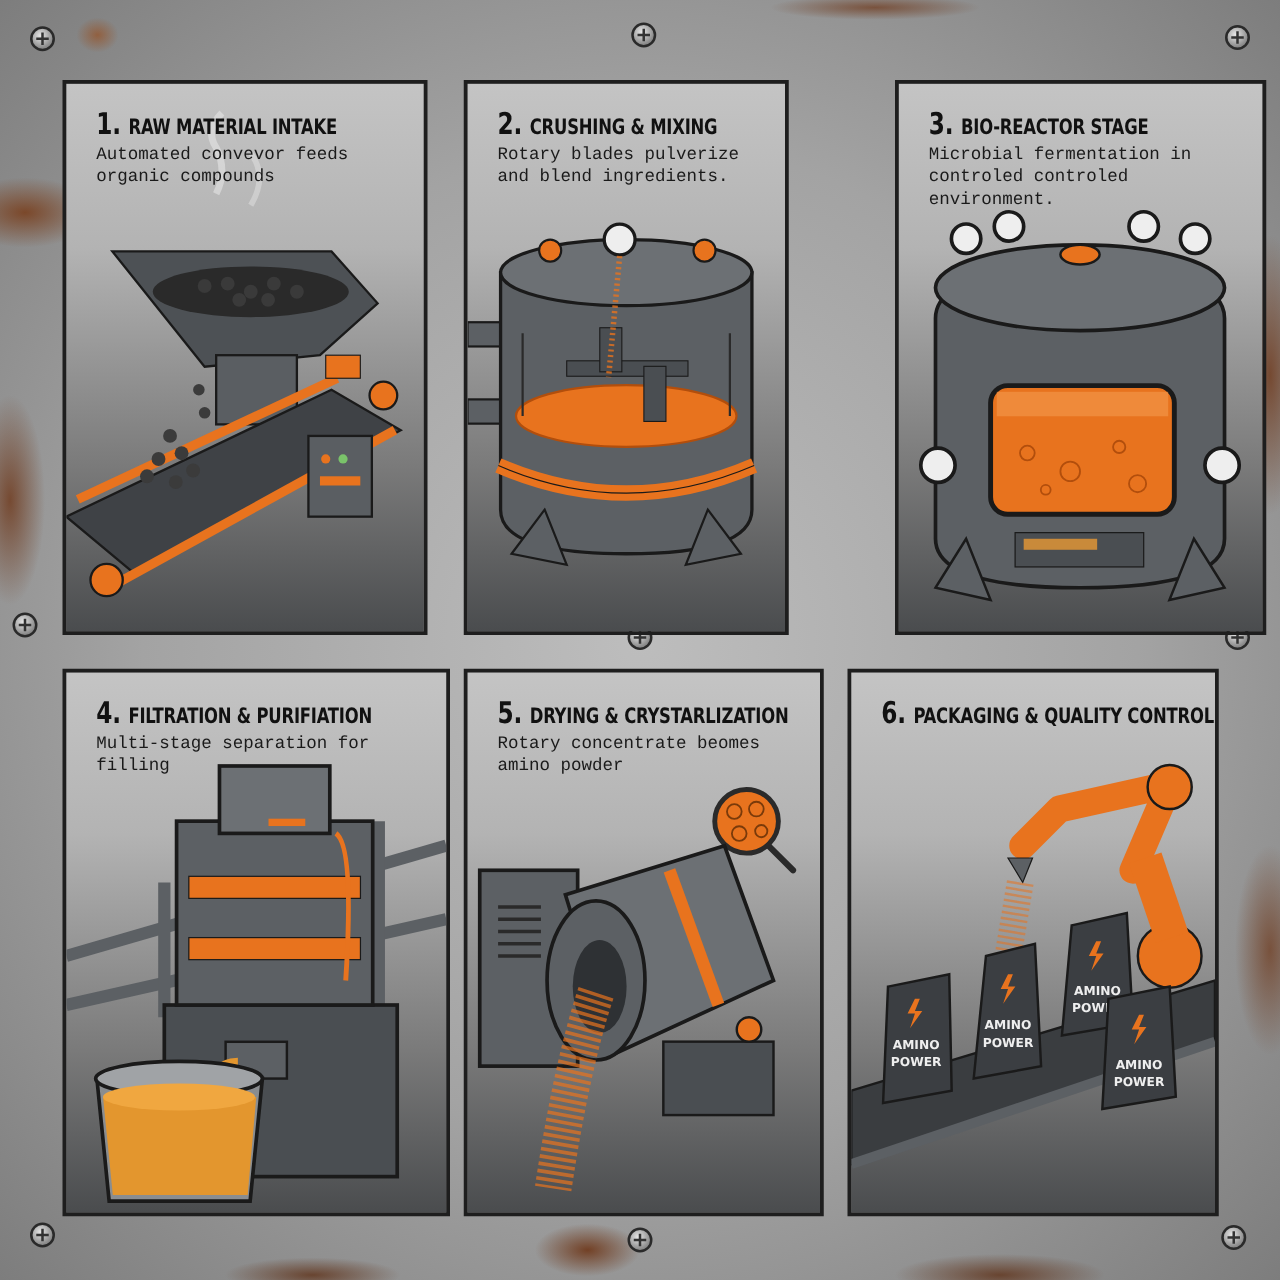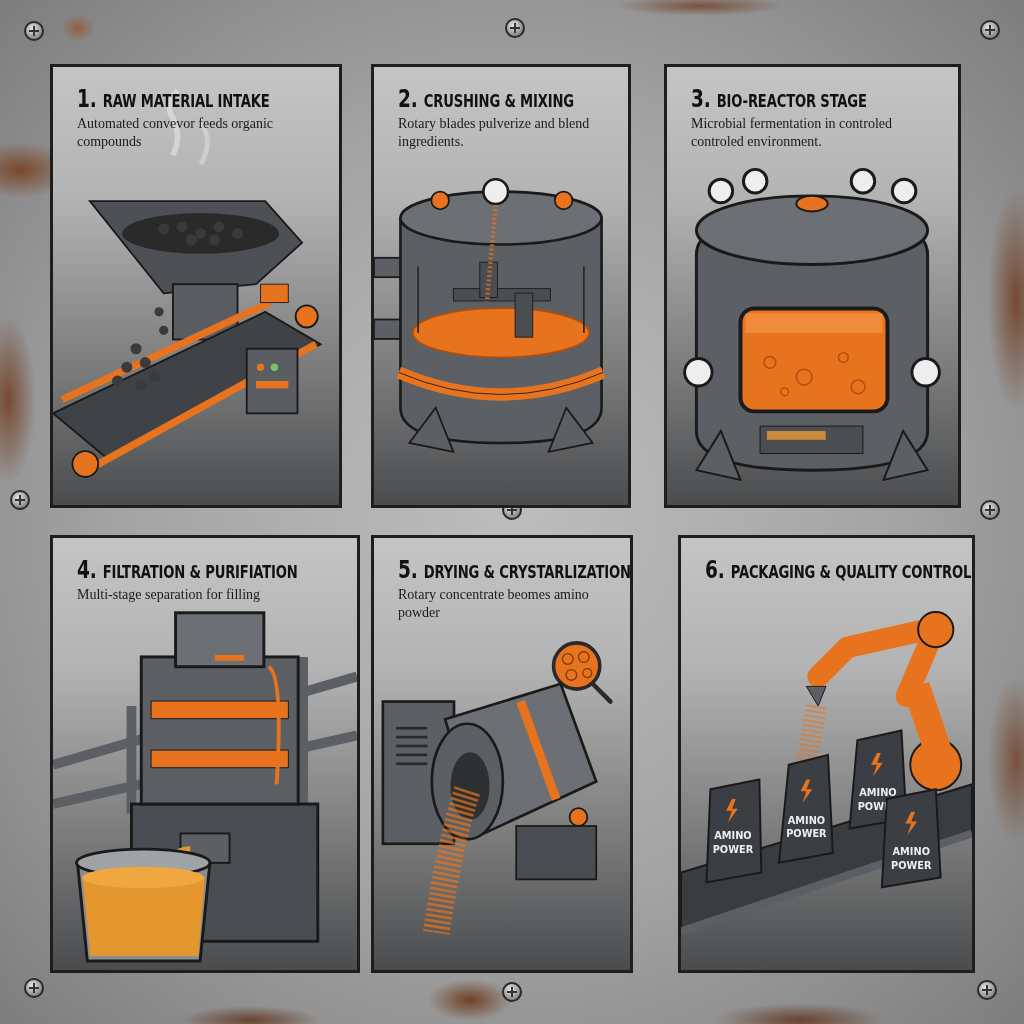--- a/index.html
+++ b/index.html
@@ -35,21 +35,21 @@
     overflow:hidden;
   }
   .panel .head { position:absolute; left:24px; top:18px; right:10px; z-index:2; }
   .title {
     font-family:"DejaVu Sans Condensed","DejaVu Sans",sans-serif;
     font-weight:bold; color:#111; font-size:17px; letter-spacing:-0.2px;
     white-space:nowrap; transform:scaleX(0.86); transform-origin:left center;
   }
   .title .num { font-size:24px; margin-right:2px; }
   .desc {
-    font-family:Liberation Serif, serif; color:#1a1a1a; font-size:14px;
+    font-family:Liberation Mono, monospace; color:#1a1a1a; font-size:14px;
     line-height:18px; margin-top:2px; max-width:250px;
   }
   .art { position:absolute; left:0; top:0; width:100%; height:100%; }
 </style>
 </head>
 <body>
 
 <div class="screw" style="left:24px;top:21px"></div>
 <div class="screw" style="left:505px;top:18px"></div>
 <div class="screw" style="left:980px;top:20px"></div>
@@ -122,21 +122,21 @@
     <path d="M138 130 L128 240" stroke="#e8731e" stroke-width="5" stroke-dasharray="2 3" opacity=".8"></path>
     <polygon points="40,400 70,360 90,410" fill="#5c6064" stroke="#1a1a1a" stroke-width="2"></polygon>
     <polygon points="248,400 218,360 198,410" fill="#5c6064" stroke="#1a1a1a" stroke-width="2"></polygon>
   </svg>
   <div class="head">
     <div class="title"><span class="num">2.</span> <span>CRUSHING &amp; MIXING</span></div>
     <div class="desc">Rotary blades pulverize and blend ingredients.</div>
   </div>
 </div>
 
-<div class="panel" style="left:664px;top:64px;width:297px;height:444px">
+<div class="panel" style="left:716px;top:64px;width:297px;height:444px">
   <svg class="art" viewBox="0 0 297 444">
     <path d="M30 190 Q30 150 148 145 Q266 150 266 190 L266 370 Q266 410 148 410 Q30 410 30 370 Z" fill="#5c6064" stroke="#1a1a1a" stroke-width="3"></path>
     <ellipse cx="148" cy="165" rx="118" ry="35" fill="#6c7074" stroke="#1a1a1a" stroke-width="3"></ellipse>
     <ellipse cx="148" cy="138" rx="16" ry="8" fill="#e8731e" stroke="#1a1a1a" stroke-width="2"></ellipse>
     <circle cx="55" cy="125" r="12" fill="#eee" stroke="#1a1a1a" stroke-width="3"></circle>
     <circle cx="90" cy="115" r="12" fill="#eee" stroke="#1a1a1a" stroke-width="3"></circle>
     <circle cx="200" cy="115" r="12" fill="#eee" stroke="#1a1a1a" stroke-width="3"></circle>
     <circle cx="242" cy="125" r="12" fill="#eee" stroke="#1a1a1a" stroke-width="3"></circle>
     <rect x="75" y="245" width="150" height="105" rx="14" fill="#e8731e" stroke="#1a1a1a" stroke-width="4"></rect>
     <rect x="80" y="250" width="140" height="20" fill="#f39a4c" opacity=".6"></rect>
@@ -179,21 +179,21 @@
     <ellipse cx="92" cy="330" rx="68" ry="14" fill="#a0a3a6" stroke="#1a1a1a" stroke-width="3"></ellipse>
     <path d="M30 345 L155 345 L148 425 L38 425 Z" fill="#e3962e"></path>
     <ellipse cx="92" cy="345" rx="62" ry="11" fill="#f0a740"></ellipse>
   </svg>
   <div class="head">
     <div class="title"><span class="num">4.</span> <span>FILTRATION &amp; PURIFIATION</span></div>
     <div class="desc">Multi-stage separation for filling</div>
   </div>
 </div>
 
-<div class="panel" style="left:371px;top:535px;width:262px;height:438px">
+<div class="panel" style="left:371px;top:535px;width:288px;height:438px">
   <svg class="art" viewBox="0 0 288 438">
     <circle cx="228" cy="120" r="26" fill="#e8731e" stroke="#2a2a2a" stroke-width="4"></circle>
     <path d="M246 140 L266 160" stroke="#2a2a2a" stroke-width="5" stroke-linecap="round"></path>
     <g fill="none" stroke="#7a3a0a" stroke-width="1.5">
         <circle cx="218" cy="112" r="6"></circle>
         <circle cx="236" cy="110" r="6"></circle>
         <circle cx="222" cy="130" r="6"></circle>
         <circle cx="240" cy="128" r="5"></circle>
       </g>
     <rect x="10" y="160" width="80" height="160" fill="#5c6064" stroke="#1a1a1a" stroke-width="3"></rect>

